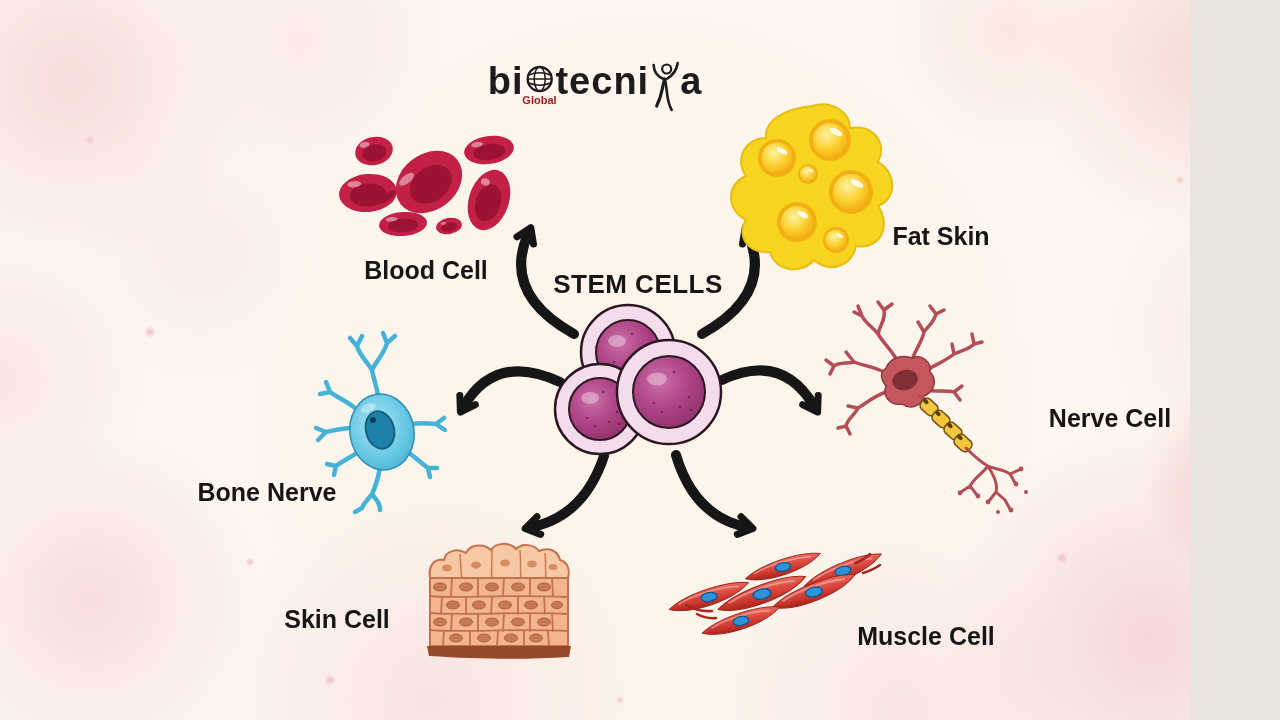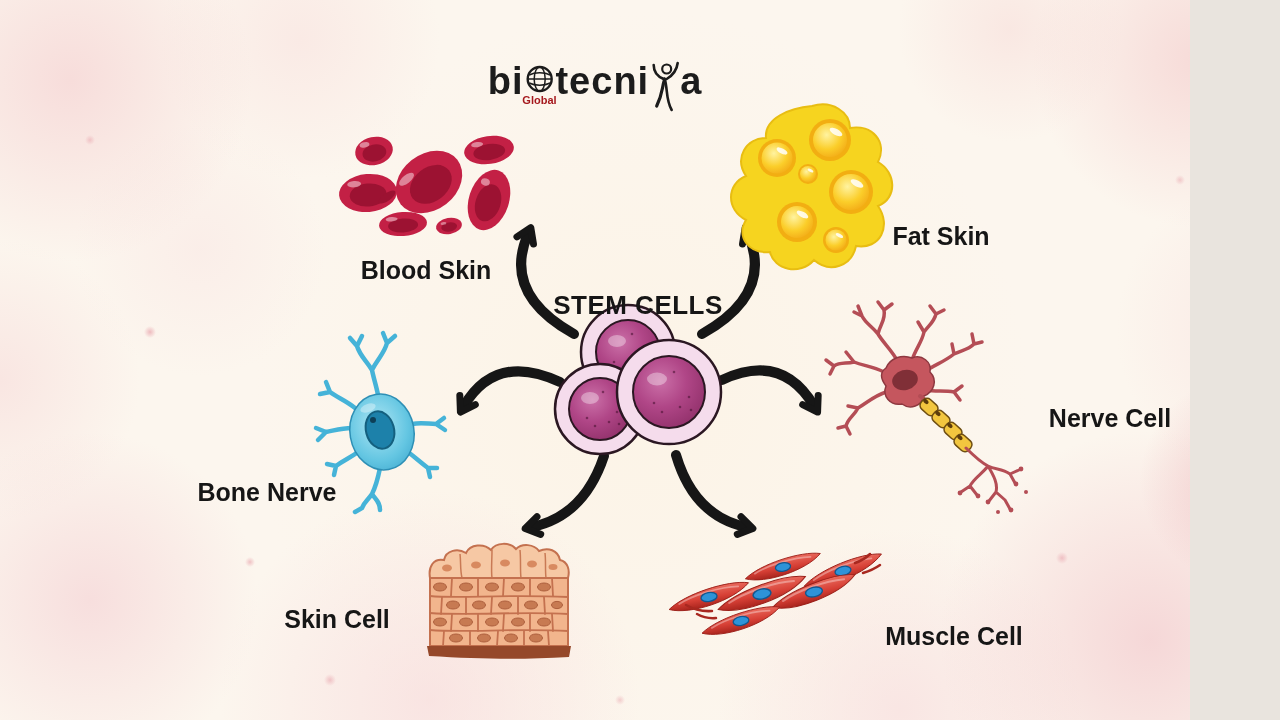--- a/index.html
+++ b/index.html
@@ -27,21 +27,21 @@
       radial-gradient(circle 240px at 90px 600px, rgba(243,203,208,.55), rgba(243,203,208,0) 70%),
       radial-gradient(circle 200px at 0px 380px, rgba(246,214,214,.5), rgba(246,214,214,0) 70%),
       radial-gradient(circle 180px at 200px 250px, rgba(248,225,224,.4), rgba(248,225,224,0) 70%),
       radial-gradient(circle 520px at 640px 400px, rgba(252,243,228,.75), rgba(252,243,228,0) 75%);
   }
   .art{position:absolute;left:0;top:0;}
   .cell-label{
     position:absolute;transform:translate(-50%,-50%);
     font-size:25px;font-weight:bold;color:#161616;white-space:nowrap;line-height:1.1;
   }
-  .stem-title{font-size:26px;letter-spacing:.5px;margin-top:21px;}
+  .stem-title{font-size:26px;letter-spacing:.5px;}
   .logo{
     position:absolute;left:50%;top:60px;transform:translateX(-50%);
     display:flex;align-items:flex-end;color:#1c1c1c;
   }
   .lg-text{font-size:38px;font-weight:bold;letter-spacing:1px;line-height:1;}
   .globe-wrap{position:relative;margin:0 1px 2px 1px;}
   .globe-wrap .tagline{
     position:absolute;left:50%;transform:translateX(-50%);bottom:-8px;
     font-size:11px;font-weight:bold;color:#a5181d;white-space:nowrap;
   }
@@ -355,20 +355,20 @@
         <path d="M4,5 C4,13 9,17 14,19" fill="none" stroke="#1c1c1c" stroke-width="2.6" stroke-linecap="round"></path>
         <path d="M28,3 C27,11 22,16 17,19" fill="none" stroke="#1c1c1c" stroke-width="2.6" stroke-linecap="round"></path>
         <path d="M15,19 C12,28 13,34 7,46" fill="none" stroke="#1c1c1c" stroke-width="3.2" stroke-linecap="round"></path>
         <path d="M15,19 C18,28 16,40 22,50" fill="none" stroke="#1c1c1c" stroke-width="2.6" stroke-linecap="round"></path>
       </svg>
     </span>
     <span class="lg-text">a</span>
   </div>
 
   <div class="cell-label stem-title" style="left:638px;top:284px;">STEM CELLS</div>
-  <div class="cell-label" style="left:426px;top:271px;">Blood Skin</div>
+  <div class="cell-label" style="left:426px;top:271px;">Blood Cell</div>
   <div class="cell-label" style="left:941px;top:237px;">Fat Skin</div>
   <div class="cell-label" style="left:267px;top:493px;">Bone Nerve</div>
   <div class="cell-label" style="left:1110px;top:419px;">Nerve Cell</div>
   <div class="cell-label" style="left:337px;top:620px;">Skin Cell</div>
-  <div class="cell-label" style="left:926px;top:637px;margin-left:28px;">Muscle Cell</div>
+  <div class="cell-label" style="left:926px;top:637px;">Muscle Cell</div>
 
 </div>
 
 </body></html>

